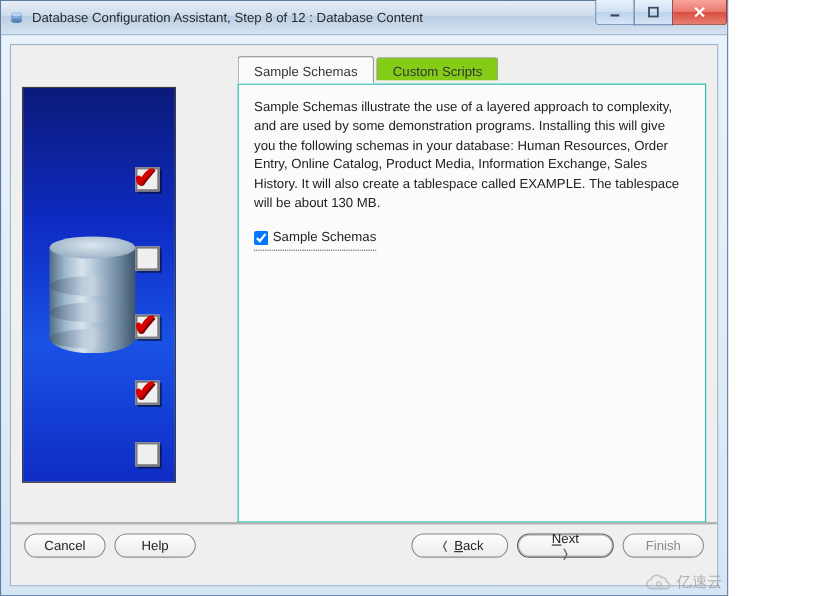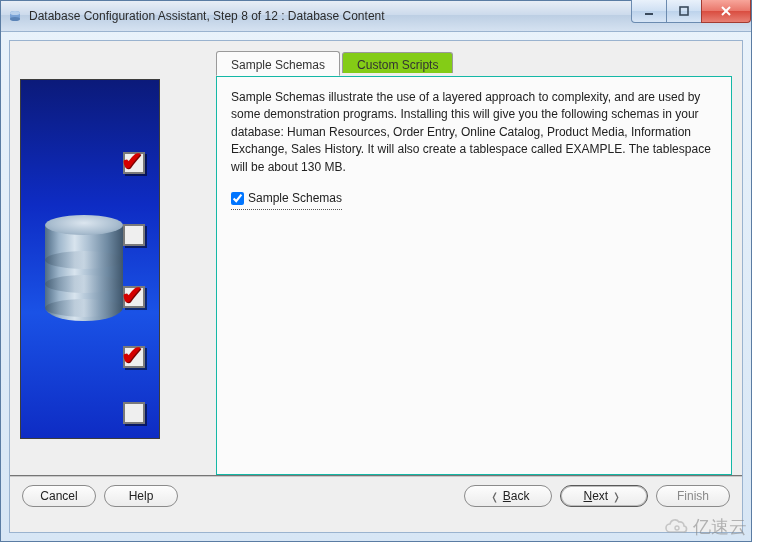--- a/index.html
+++ b/index.html
@@ -3,21 +3,21 @@
 <meta charset="utf-8">
 <style>
   html, body {
     margin: 0;
     padding: 0;
     font-family: "Tahoma", "Segoe UI", sans-serif;
     font-size: 12px;
     background: #fff;
   }
   .window {
-    width: 752px;
+    width: 662px;
     height: 542px;
     background: linear-gradient(to bottom, #eaf3fb 0%, #d7e6f5 100%);
     border: 1px solid #5a7ca3;
     box-sizing: border-box;
     display: flex;
     flex-direction: column;
     position: relative;
   }
   
   .titlebar {
@@ -221,33 +221,34 @@
     position: relative;
   }
   .btn:first-child { margin-left: 0; }
   .btn .u { text-decoration: underline; }
   .btn.disabled { color:#8a8a8a;justify-content:center; }
   .btn .arrow { font-size: 10px; margin: 0 4px; color:#666; }
   .btn.nav { min-width: 88px; padding: 0 10px; }
   .btn.primary {
     border-color:#5a5a5a;
     box-shadow: 0 0 0 1px #bcbcbc inset;
+    flex-direction: column;
   }
 
   
   .watermark {
     position: absolute;
     right: 4px;
     bottom: 2px;
     display: flex;
     align-items: center;
     opacity: .6;
     gap: 4px;
     color: #888;
-    font-size: 18px;
+    font-size: 14px;
     pointer-events: none;
   }
   .watermark svg { display:block; }
 </style>
 </head>
 <body>
 
 <div class="window">
 
   <div class="titlebar">

